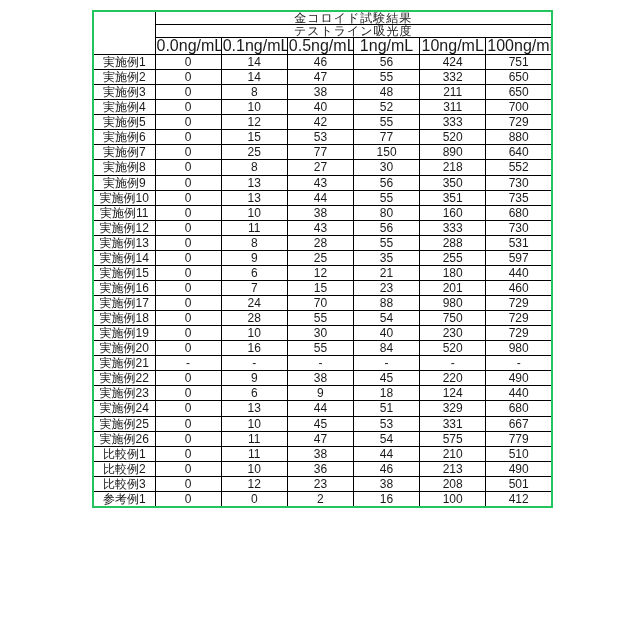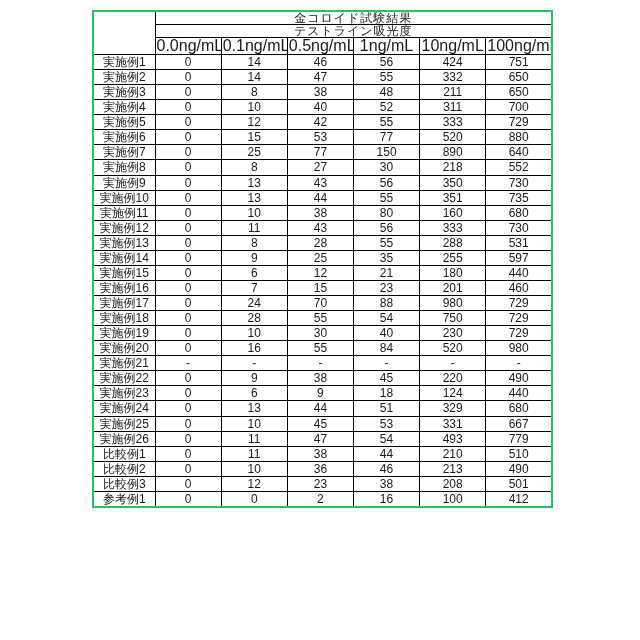--- a/index.html
+++ b/index.html
@@ -301,21 +301,21 @@
           <td class="cell-value">53</td>
           <td class="cell-value">331</td>
           <td class="cell-value">667</td>
         </tr>
         <tr>
           <th class="row-label">実施例26</th>
           <td class="cell-value">0</td>
           <td class="cell-value">11</td>
           <td class="cell-value">47</td>
           <td class="cell-value">54</td>
-          <td class="cell-value">493</td>
+          <td class="cell-value">575</td>
           <td class="cell-value">779</td>
         </tr>
         <tr>
           <th class="row-label">比較例1</th>
           <td class="cell-value">0</td>
           <td class="cell-value">11</td>
           <td class="cell-value">38</td>
           <td class="cell-value">44</td>
           <td class="cell-value">210</td>
           <td class="cell-value">510</td>

